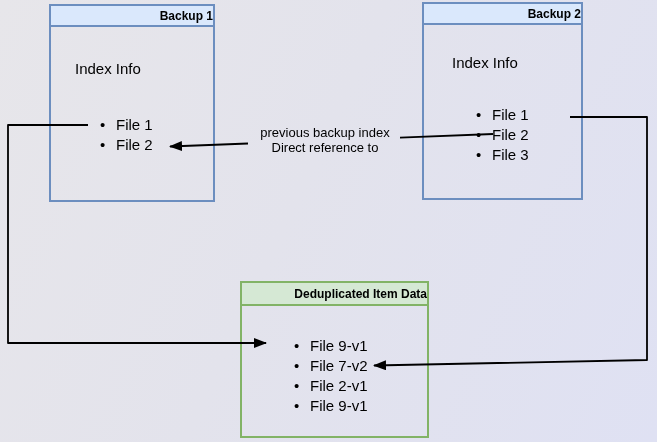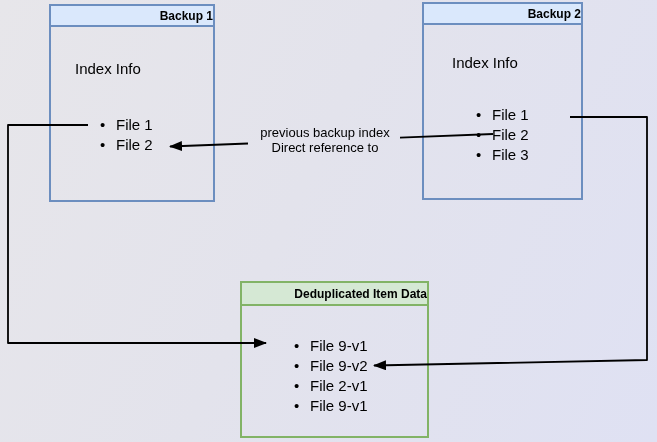--- a/index.html
+++ b/index.html
@@ -112,21 +112,21 @@
       <li>File 3</li>
     </ul>
   </div>
 
   <div class="node green" style="left:228px; top:281px; width:189px; height:157px;margin-left:12px;">
     <div class="node-header">
       <span>Deduplicated Item Data</span>
     </div>
     <ul class="file-list" style="left:52px; top:53px;">
       <li>File 9-v1</li>
-      <li>File 9-v2</li>
+      <li>File 7-v2</li>
       <li>File 2-v1</li>
       <li>File 9-v1</li>
     </ul>
   </div>
 
   <div class="float-label">
     <div>previous backup index</div>
     <div>Direct reference to</div>
   </div>
 

